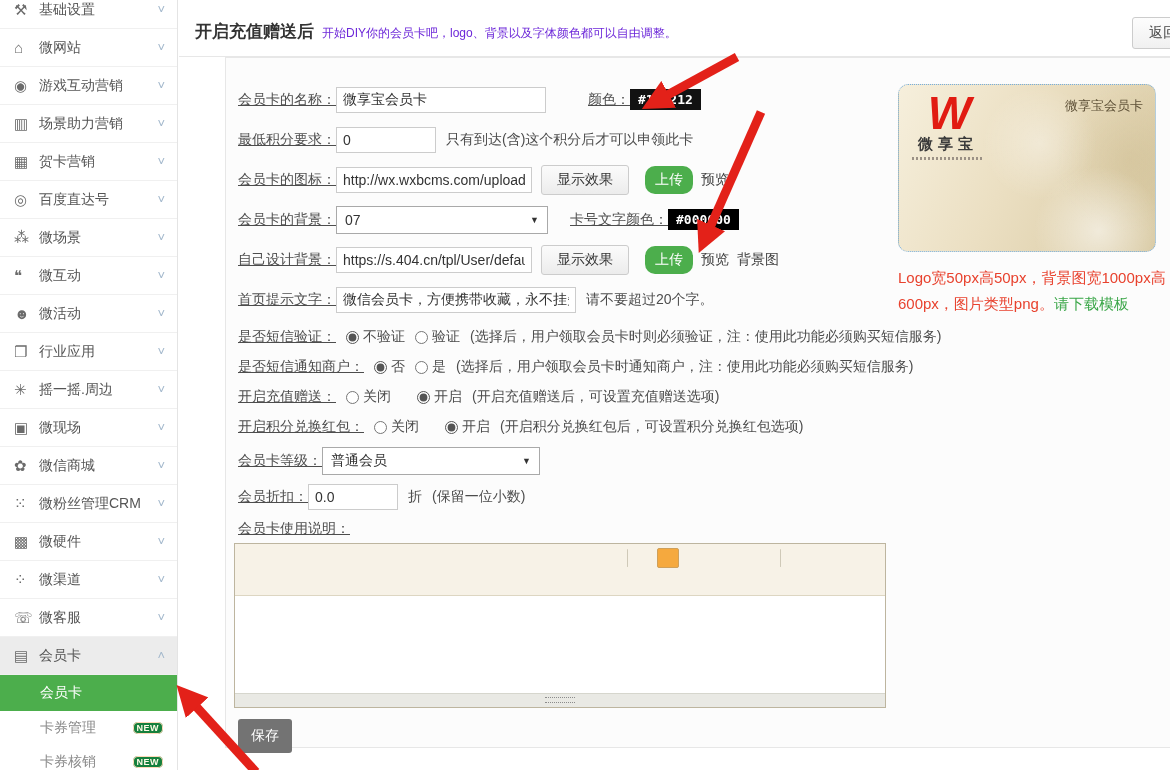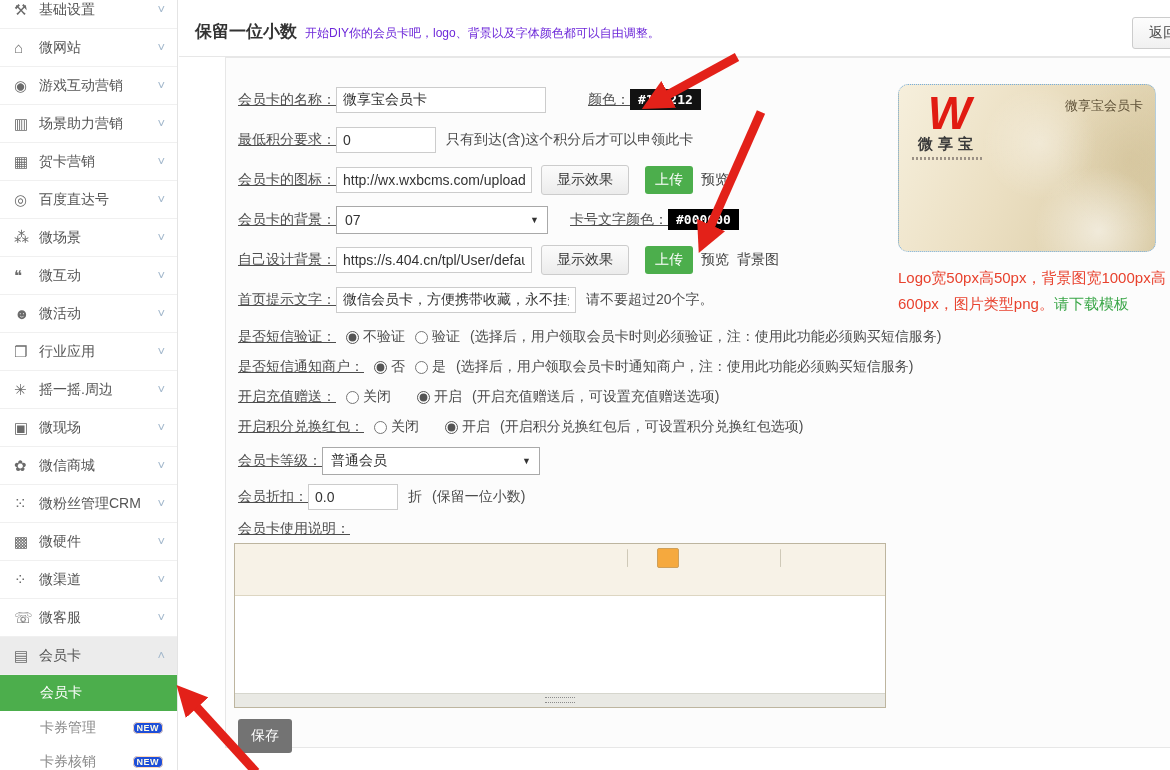--- a/index.html
+++ b/index.html
@@ -11,21 +11,21 @@
   .sidebar { position:absolute; left:0; top:0; width:178px; height:770px; background:#fff; border-right:1px solid #e4e4e4; z-index:2; }
   .side-list { margin-top:-9px; }
   .side-item { height:38px; display:flex; align-items:center; padding:0 12px 0 14px; border-bottom:1px solid #f0f0f0; color:#555; font-size:14px; cursor:pointer; background:#fff; }
   .side-item .icon { width:25px; color:#6b6b6b; font-size:15px; flex:none; }
   .side-item .label { flex:1; white-space:nowrap; overflow:hidden; }
   .side-item .chev { color:#a3b8cc; font-size:13px; }
   .side-item.expanded { background:#ececec; }
   .submenu { }
   .submenu-item { height:34px; display:flex; align-items:center; padding-left:40px; padding-right:12px; color:#8a8a8a; font-size:14px; position:relative; cursor:pointer; background:#fff; }
   .submenu-item.active { background:#4cae4c; color:#fff; height:36px; }
-  .badge { position:absolute; right:14px; top:50%; transform:translateY(-50%); background:#1d4ed8; color:#fffbe6; font-size:9px; font-weight:bold; padding:1px 4px; border-radius:5px; box-shadow:inset 0 0 0 1px #ffd9b8; letter-spacing:0.5px;text-align:right; }
+  .badge { position:absolute; right:14px; top:50%; transform:translateY(-50%); background:#15803d; color:#fffbe6; font-size:9px; font-weight:bold; padding:1px 4px; border-radius:5px; box-shadow:inset 0 0 0 1px #ffd9b8; letter-spacing:0.5px;text-align:right; }
 
   
   .main-header { position:absolute; left:179px; top:0; right:0; height:57px; background:#fff; border-bottom:1px solid #e7e7e7; z-index:1; }
   .title-row { padding:20px 0 0 16px; white-space:nowrap; }
   .page-title { font-size:17px; font-weight:bold; color:#333; }
   .page-subtitle { font-size:12px; color:#6d28d9; margin-left:8px; }
   .back-btn { position:absolute; top:17px; right:-24px; padding:6px 16px; border:1px solid #ccc; border-radius:3px; background:linear-gradient(#fdfdfd,#f0f0f0); font-size:14px; color:#444; cursor:pointer; }
 
   
   .panel { position:absolute; left:225px; top:57px; width:958px; height:691px; background:#fcfcfc; border:1px solid #e7e7e7; border-right:none; z-index:1; }
@@ -36,21 +36,21 @@
   .row-radio { height:22px; margin-bottom:8px; }
   .row-short { height:30px; margin-bottom:6px; }
   .row-lab { height:22px; margin-bottom:3px; }
   .lbl { color:#4d4d4d;text-decoration:underline; }
   .hint { color:#4d4d4d; margin-left:10px; }
   .ml40 { margin-left:42px; }
   .ml22 { margin-left:22px; }
   .ipt { height:26px; border:1px solid #ccc; padding:0 6px; font-size:14px; color:#333; background:#fff; outline:none; }
   .w210 { width:210px; } .w100 { width:100px; } .w196 { width:196px; } .w240 { width:240px; } .w90 { width:90px; }
   .btn-gray { height:30px; padding:0 15px; border:1px solid #ccc; border-radius:3px; background:linear-gradient(#fbfbfb,#ececec); font-size:14px; color:#333; margin-left:9px; cursor:pointer; }
-  .btn-green { height:28px; padding:0 10px; background:#4cae4c; color:#fff; border:none; border-radius:3px; font-size:14px; margin-left:16px; cursor:pointer; }
+  .btn-green { height:28px; padding:0 10px; background:#4cae4c; color:#fff; border:none; border-radius:10px; font-size:14px; margin-left:16px; cursor:pointer; }
   .after-btn { margin-left:8px; color:#3f3f3f; }
   .swatch { display:inline-block; min-width:58px; padding:3px 8px; color:#fff; font-size:13px; font-weight:bold; font-family:"DejaVu Sans Mono","Liberation Mono",monospace; text-align:center; cursor:pointer; }
   .sel { height:28px; border:1px solid #a9a9a9; background:#fff; display:inline-flex; align-items:center; justify-content:space-between; padding:0 8px; font-size:14px; color:#333; cursor:pointer; }
   .sel .arr { font-size:9px; color:#333; margin-left:8px; }
   .w212 { width:212px; } .w218 { width:218px; }
   input[type=radio] { margin:0 4px 0 10px; accent-color:#555; }
   .radio-lab { color:#4d4d4d;text-align:right; }
 
   
   .editor { margin-left:-4px; margin-top:2px; width:652px; border:1px solid #bdb59f; background:#fff; }
@@ -204,21 +204,21 @@
       </div>
         <div class="submenu-item">
         <span class="sub-label">卡券核销</span>
         <span class="badge">NEW</span>
       </div>
       </div>
   </div>
 
   <div class="main-header">
     <div class="title-row">
-      <span class="page-title">保留一位小数</span><span class="page-subtitle">开始DIY你的会员卡吧，logo、背景以及字体颜色都可以自由调整。</span>
+      <span class="page-title">开启充值赠送后</span><span class="page-subtitle">开始DIY你的会员卡吧，logo、背景以及字体颜色都可以自由调整。</span>
     </div>
     <button class="back-btn">返回</button>
   </div>
 
   <div class="panel">
 
     <div class="form">
 
       <div class="row">
         <span class="lbl">会员卡的名称：</span>

